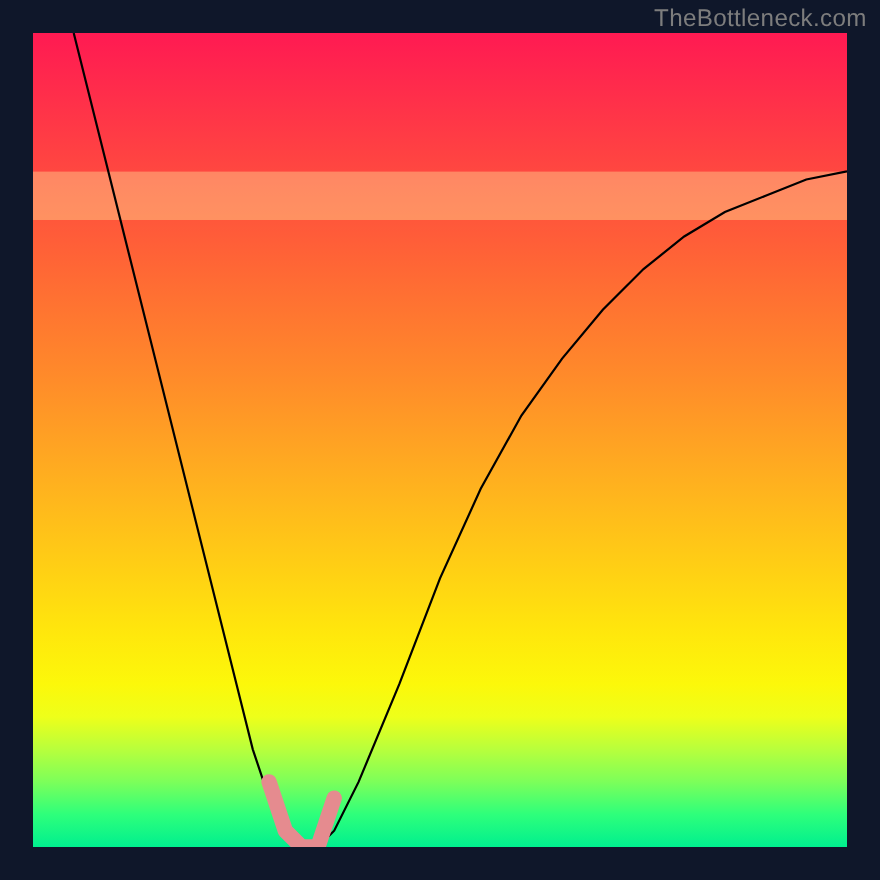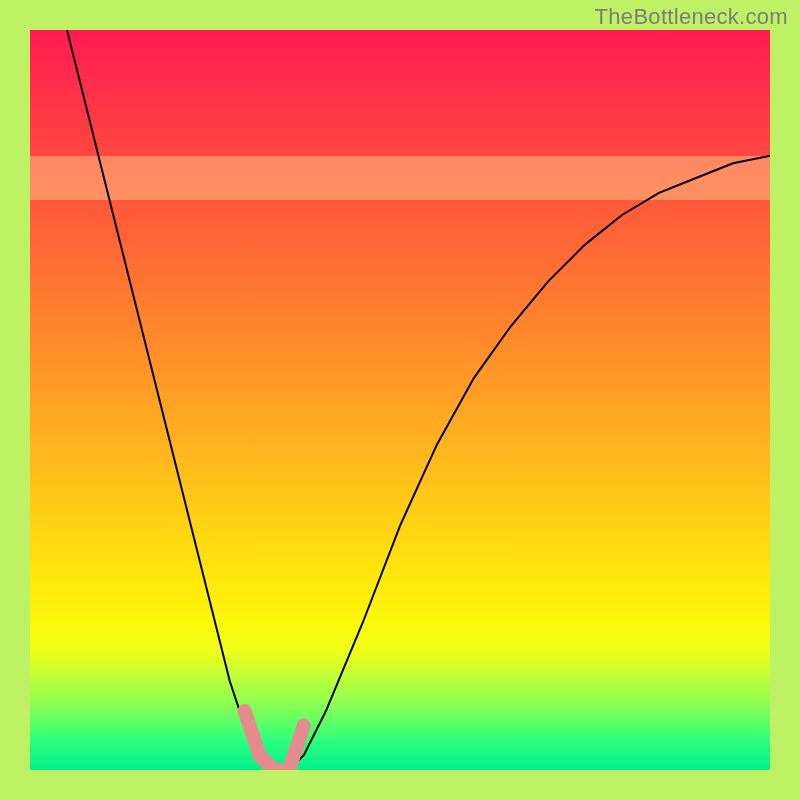--- a/index.html
+++ b/index.html
@@ -8,21 +8,21 @@
     width: 800px;
     height: 800px;
     background: #000;
     overflow: hidden;
     font-family: Arial, Helvetica, sans-serif;
   }
   .outer {
     position: relative;
     width: 800px;
     height: 800px;
-    background: #bef264;
+    background: #0f172a;
   }
   .watermark {
     position: absolute;
     top: 4px;
     right: 12px;
     color: #7d7d7d;
     font-size: 22px;
     font-weight: 500;
     letter-spacing: 0.3px;
     z-index: 10;

